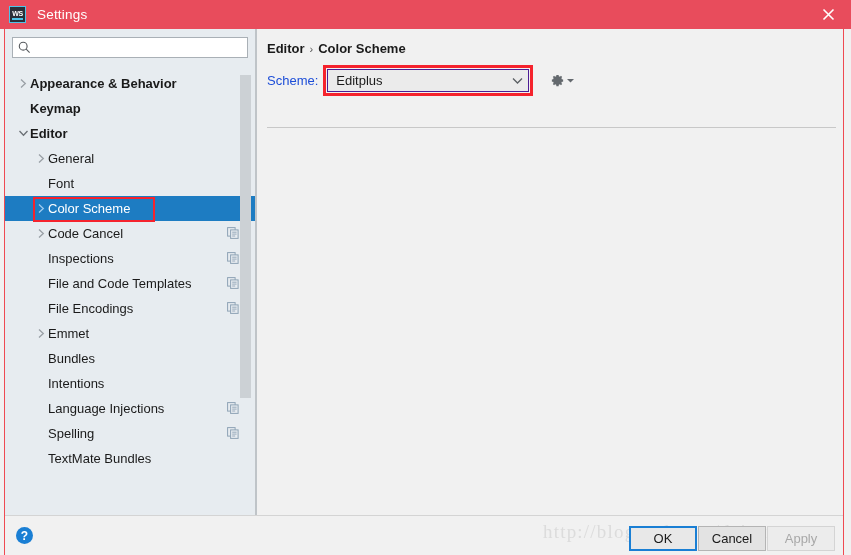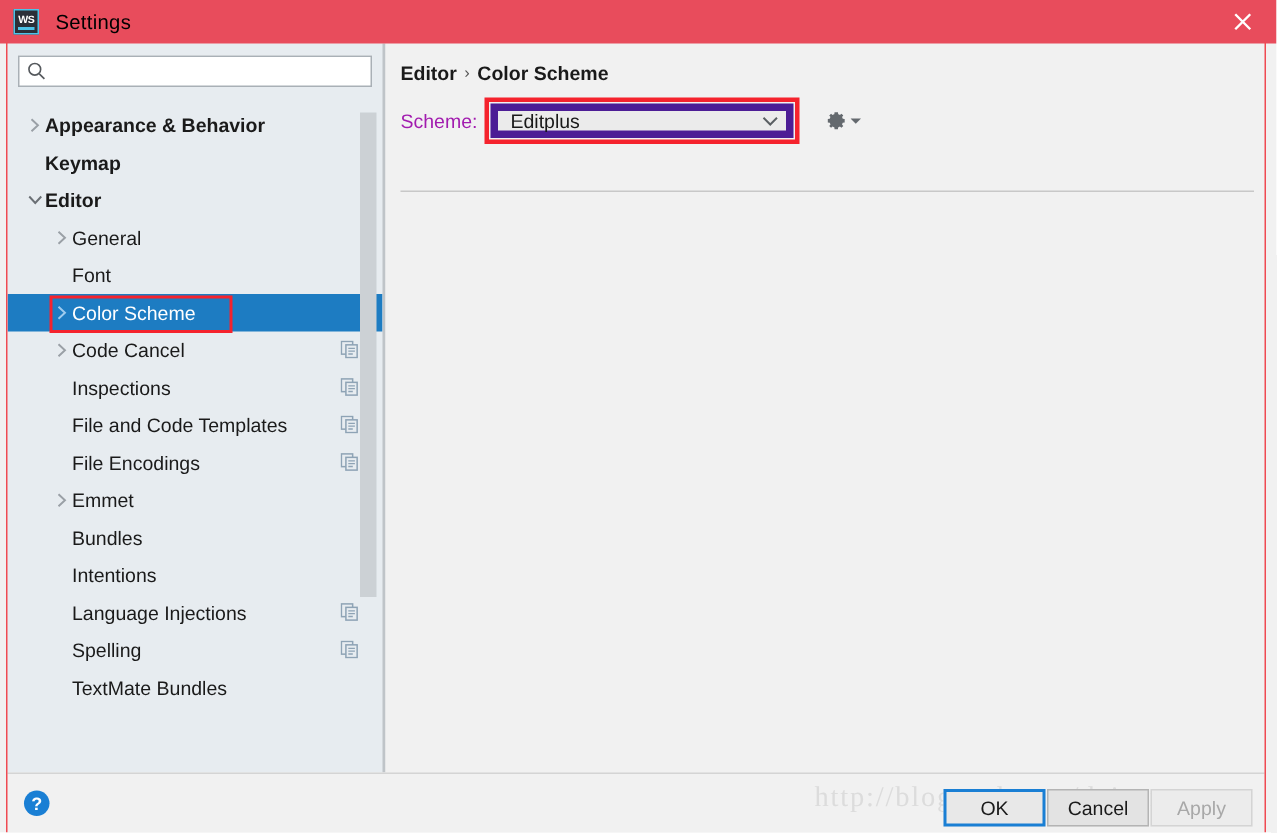--- a/index.html
+++ b/index.html
@@ -72,21 +72,21 @@
     margin-bottom: 2px;
   }
   #app-icon .bar {
     position: absolute;
     bottom: 2px; left: 2px; right: 2px;
     height: 2px;
     background: #4dc3e8;
   }
   #title-text {
     margin-left: 11px;
-    color: #000000;
+    color: #ffffff;
     font-size: 13.5px;
     letter-spacing: .2px;
   }
   #close-btn {
     margin-left: auto;
     width: 46px;
     height: 29px;
     display: flex;
     align-items: center;
     justify-content: center;
@@ -241,31 +241,31 @@
   }
   #scheme-row {
     position: absolute;
     left: 10px;
     top: 40px;
     display: flex;
     align-items: center;
   }
   #scheme-label {
     font-size: 13px;
-    color: #a21caf;
+    color: #1d4ed8;
   }
   #scheme-combo-wrap {
     position: relative;
     margin-left: 9px;
   }
   #scheme-combo {
     width: 202px;
     height: 23px;
     background: #ebebeb;
-    border: 5px solid #4c1d95;
+    border: 1px solid #4c1d95;
     box-sizing: border-box;
     display: flex;
     align-items: center;
     padding: 0 4px 0 8px;
     cursor: pointer;
   }
   #scheme-combo .value {
     font-size: 13px;
     color: #1a1a1a;
     flex: 1;

